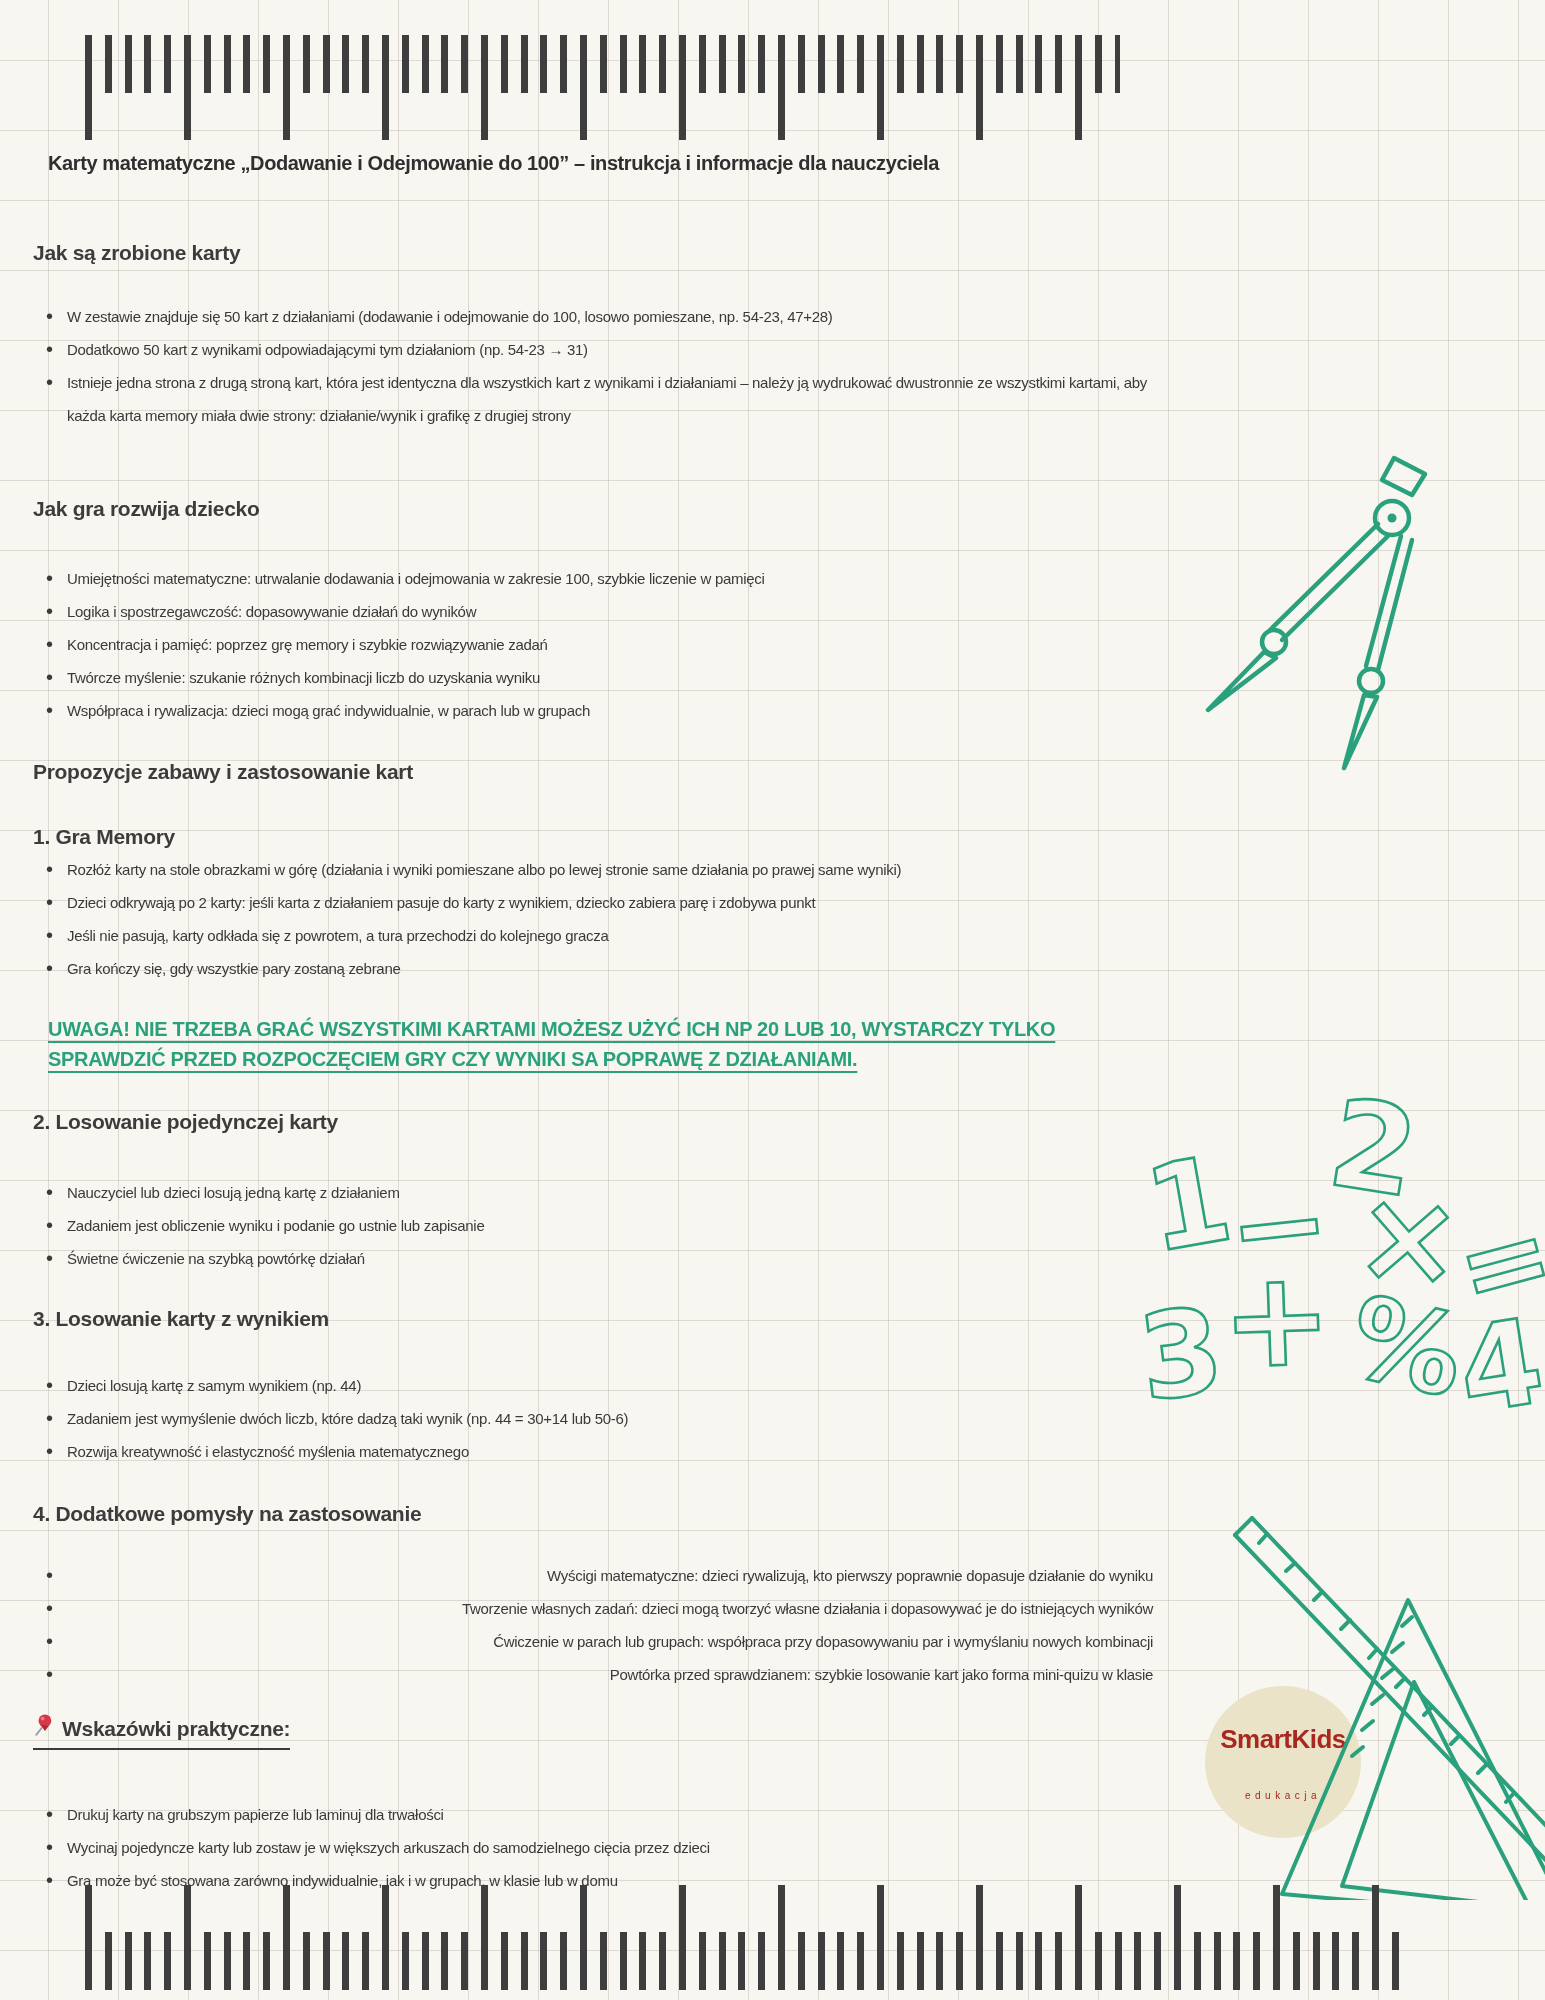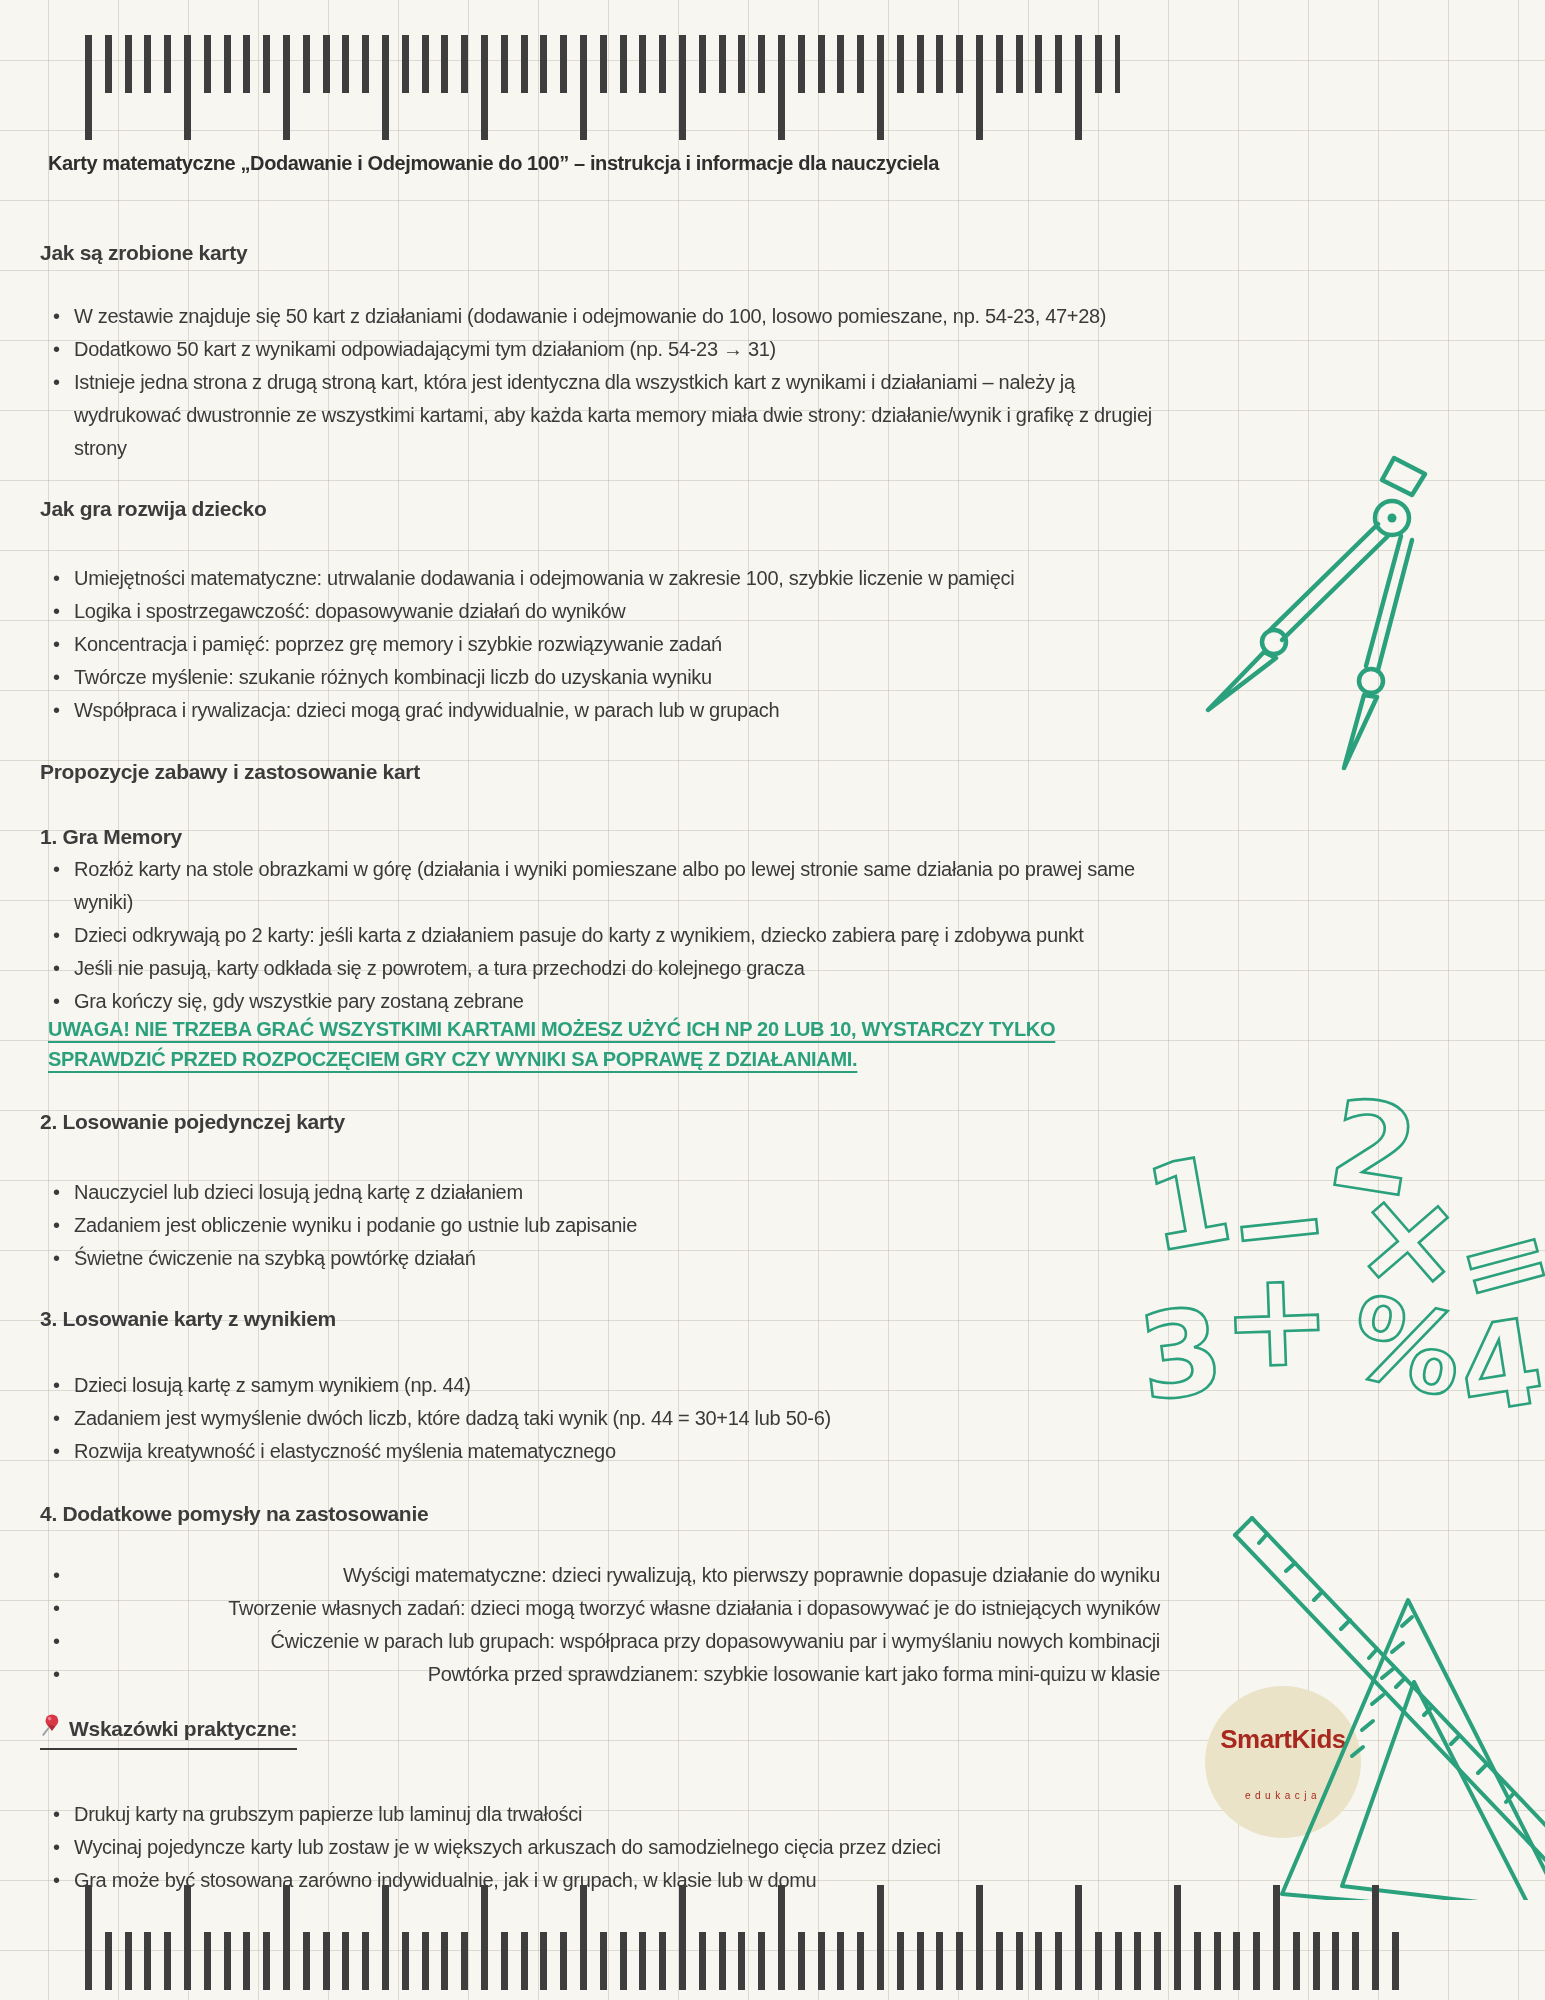--- a/index.html
+++ b/index.html
@@ -23,27 +23,27 @@
   .ruler-top .short{top:0;height:58px;
     background:repeating-linear-gradient(to right,#3e3e3e 0 7px,transparent 7px 19.8px);}
   .ruler-top .long{top:0;height:105px;
     background:repeating-linear-gradient(to right,#3e3e3e 0 7px,transparent 7px 99px);}
   .ruler-bottom{left:85px;top:1885px;width:1325px;height:105px;}
   .ruler-bottom .short{bottom:0;height:58px;
     background:repeating-linear-gradient(to right,#3e3e3e 0 7px,transparent 7px 19.8px);}
   .ruler-bottom .long{bottom:0;height:105px;
     background:repeating-linear-gradient(to right,#3e3e3e 0 7px,transparent 7px 99px);}
   
-  .sec{position:absolute;left:40px;width:1120px;}
+  .sec{position:absolute;left:33px;width:1120px;}
   .title{
     position:absolute;left:48px;top:148px;width:1250px;
     font-size:20px;font-weight:700;color:#2f2f2f;letter-spacing:-0.4px;line-height:30px;margin:0;
   }
   .sec h2{font-size:21px;font-weight:700;color:#3c3c3c;letter-spacing:-0.3px;line-height:33px;margin:0;}
-  .sec ul{list-style:none;margin:0;padding:0 0 0 34px;font-size:20px;line-height:33px;letter-spacing:-0.3px;color:#3a3a3a;}
+  .sec ul{list-style:none;margin:0;padding:0 0 0 34px;font-size:15px;line-height:33px;letter-spacing:-0.3px;color:#3a3a3a;}
   .sec li{position:relative;}
   .sec li::before{content:"•";position:absolute;left:-21px;top:0;font-size:20px;color:#3a3a3a;}
   .sec-made{top:236px;}      .sec-made ul{margin-top:31px;}
   .sec-develop{top:492px;}   .sec-develop ul{margin-top:37px;}
   .sec-proposals{top:755px;}
   .sec-memory{top:820px;}    .sec-memory ul{margin-top:0;}
   .sec-single{top:1105px;}   .sec-single ul{margin-top:38px;}
   .sec-result{top:1302px;}   .sec-result ul{margin-top:34px;}
   .sec-extra{top:1497px;}    .sec-extra ul{margin-top:29px;text-align:right;}
   .sec-tips{top:1712px;}     .sec-tips ul{margin-top:48px;}

